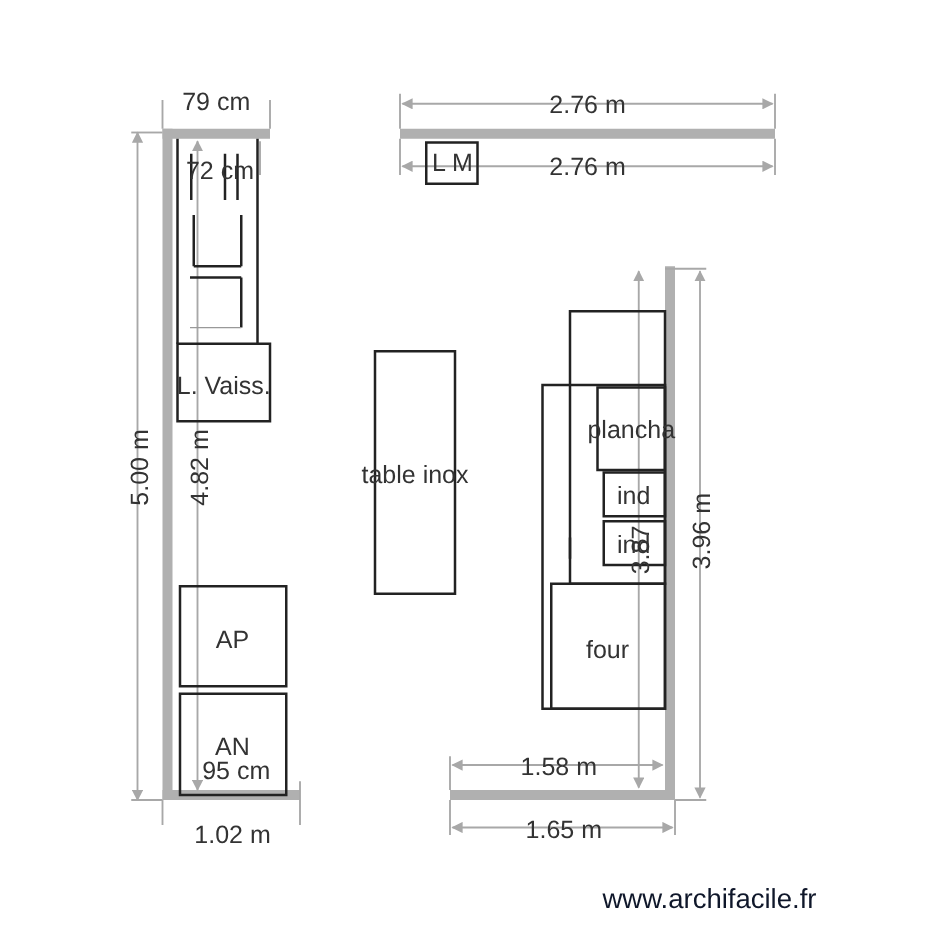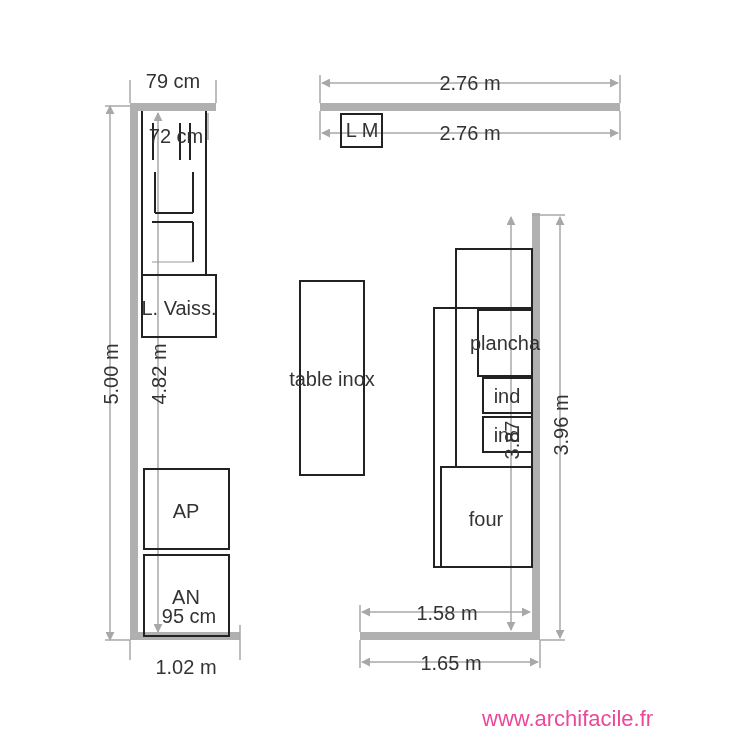--- a/index.html
+++ b/index.html
@@ -1,21 +1,21 @@
 <!DOCTYPE html>
 <html><head>
 <meta charset="utf-8">
 <style>
   html, body { margin:0; padding:0; background:#ffffff; }
   body { width:750px; height:750px; position:relative; overflow:hidden;
          font-family:"Liberation Sans", sans-serif; color:#333; }
   svg { position:absolute; left:0; top:0; }
   .dimtxt { font-family:"Liberation Sans", sans-serif; font-size:20px; fill:#333; }
   .lbl { font-family:"Liberation Sans", sans-serif; font-size:20px; fill:#333; }
-  .footer { position:absolute; left:482px; top:706px; font-size:22px; color:#ec4899; }
+  .footer { position:absolute; left:482px; top:706px; font-size:22px; color:#0f172a; }
 </style>
 </head>
 <body>
 
 <svg width="750" height="750" viewBox="0 0 750 750">
   <defs>
     <marker id="arr" viewBox="0 0 10 10" refX="9" refY="5" markerWidth="6" markerHeight="6" orient="auto-start-reverse">
       <path d="M0,0 L10,5 L0,10 z" fill="#a8a8a8"></path>
     </marker>
   </defs>

